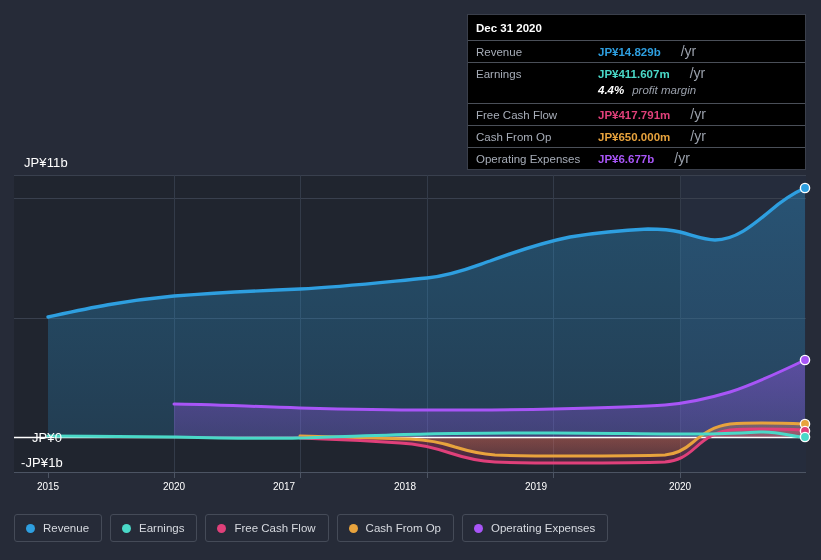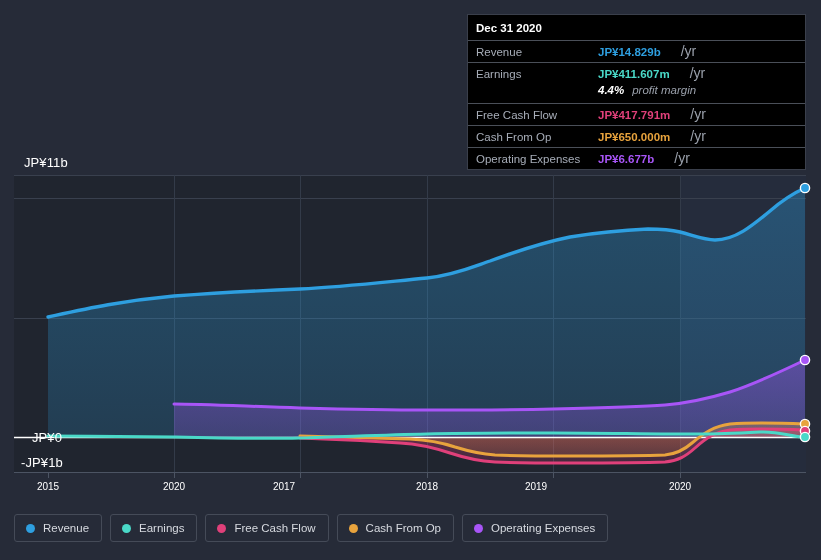--- a/index.html
+++ b/index.html
@@ -257,21 +257,21 @@
     </g>
   </svg>
 
   <div class="y-label" id="y-label-top">JP¥11b</div>
   <div class="y-label" id="y-label-zero">JP¥0</div>
   <div class="y-label" id="y-label-neg">-JP¥1b</div>
 
   <div class="x-label" style="left:48px;">2015</div>
   <div class="x-label" style="left:174px;">2020</div>
   <div class="x-label" style="left:284px;">2017</div>
-  <div class="x-label" style="left:427px;">2018</div>
+  <div class="x-label" style="left:405px;">2018</div>
   <div class="x-label" style="left:536px;">2019</div>
   <div class="x-label" style="left:680px;">2020</div>
 
   <div id="tooltip">
     <div id="tooltip-date">Dec 31 2020</div>
 
     <div class="tt-row">
       <span class="tt-name">Revenue</span>
       <span class="tt-val" style="color:#2e9fe0">JP¥14.829b</span>
       <span class="tt-unit">/yr</span>

